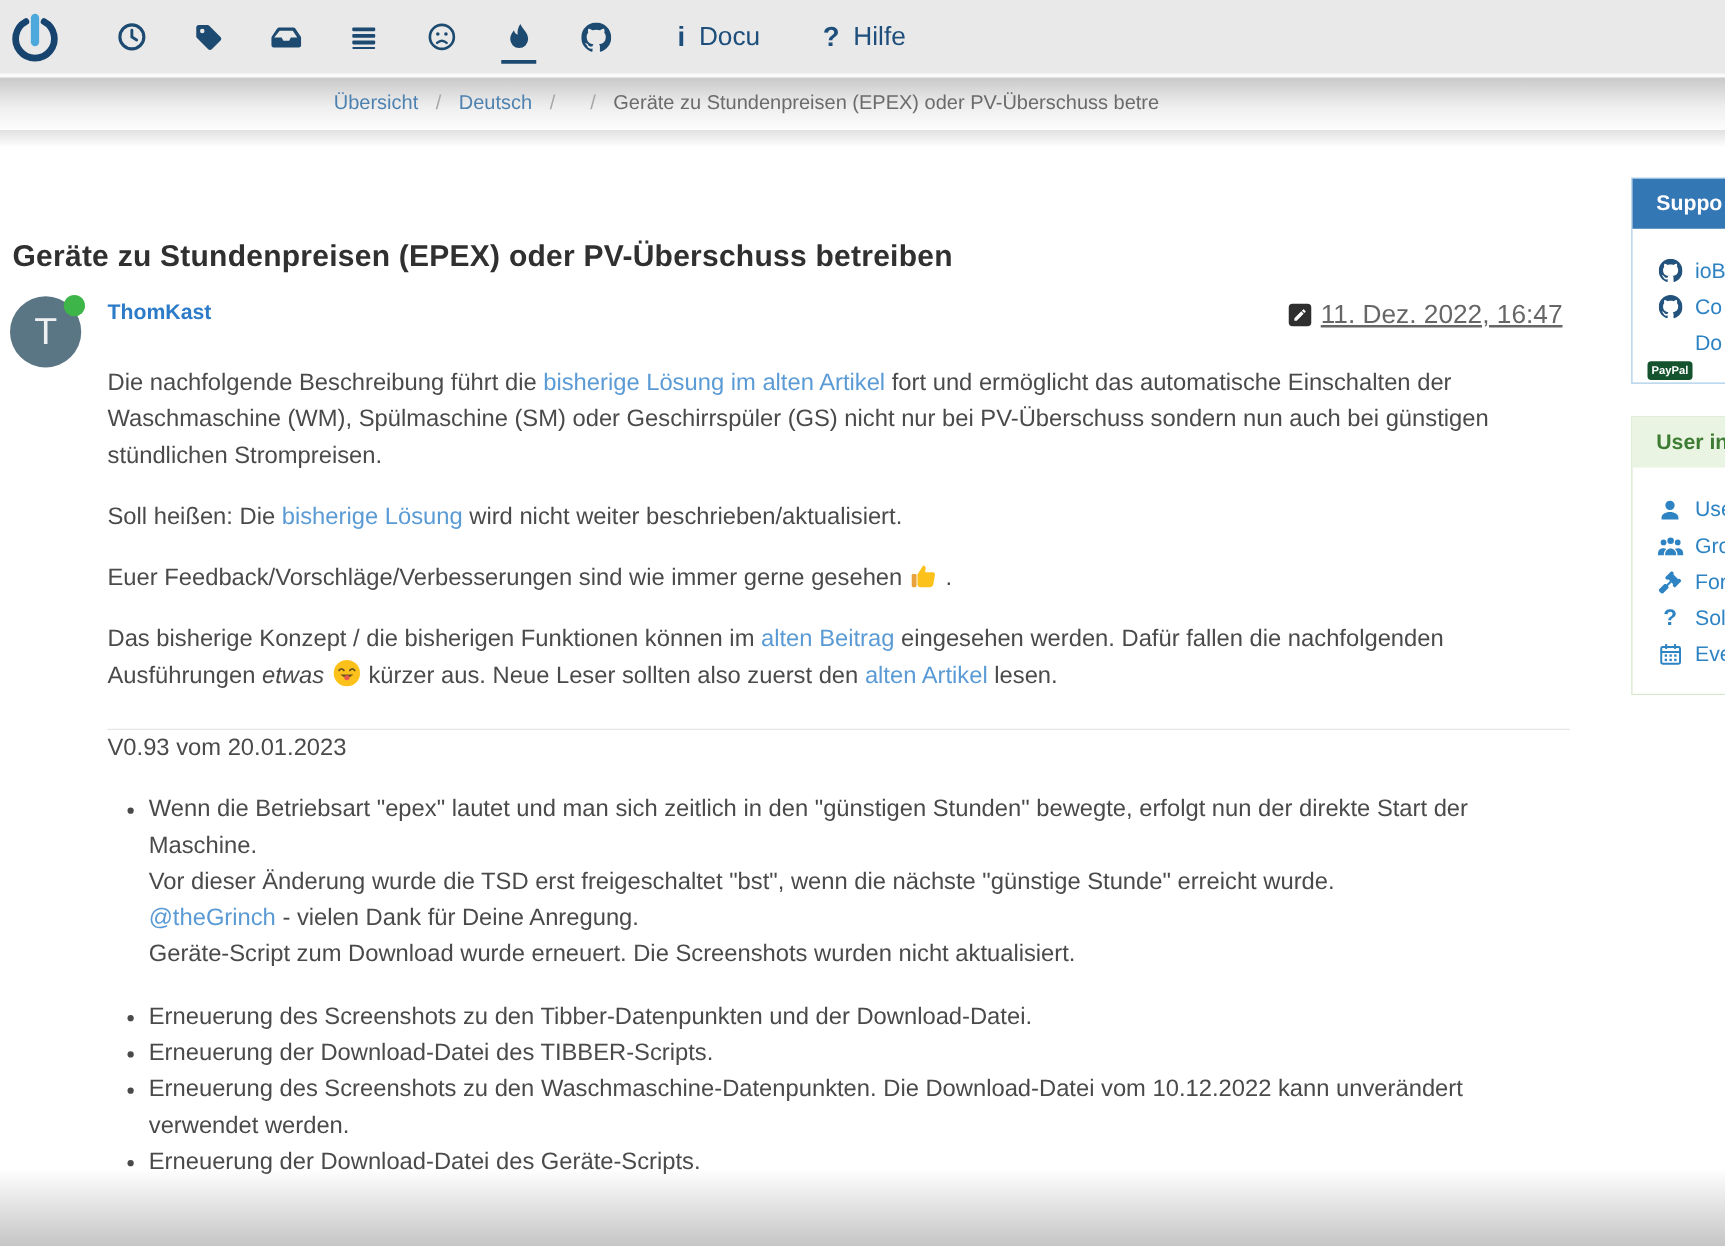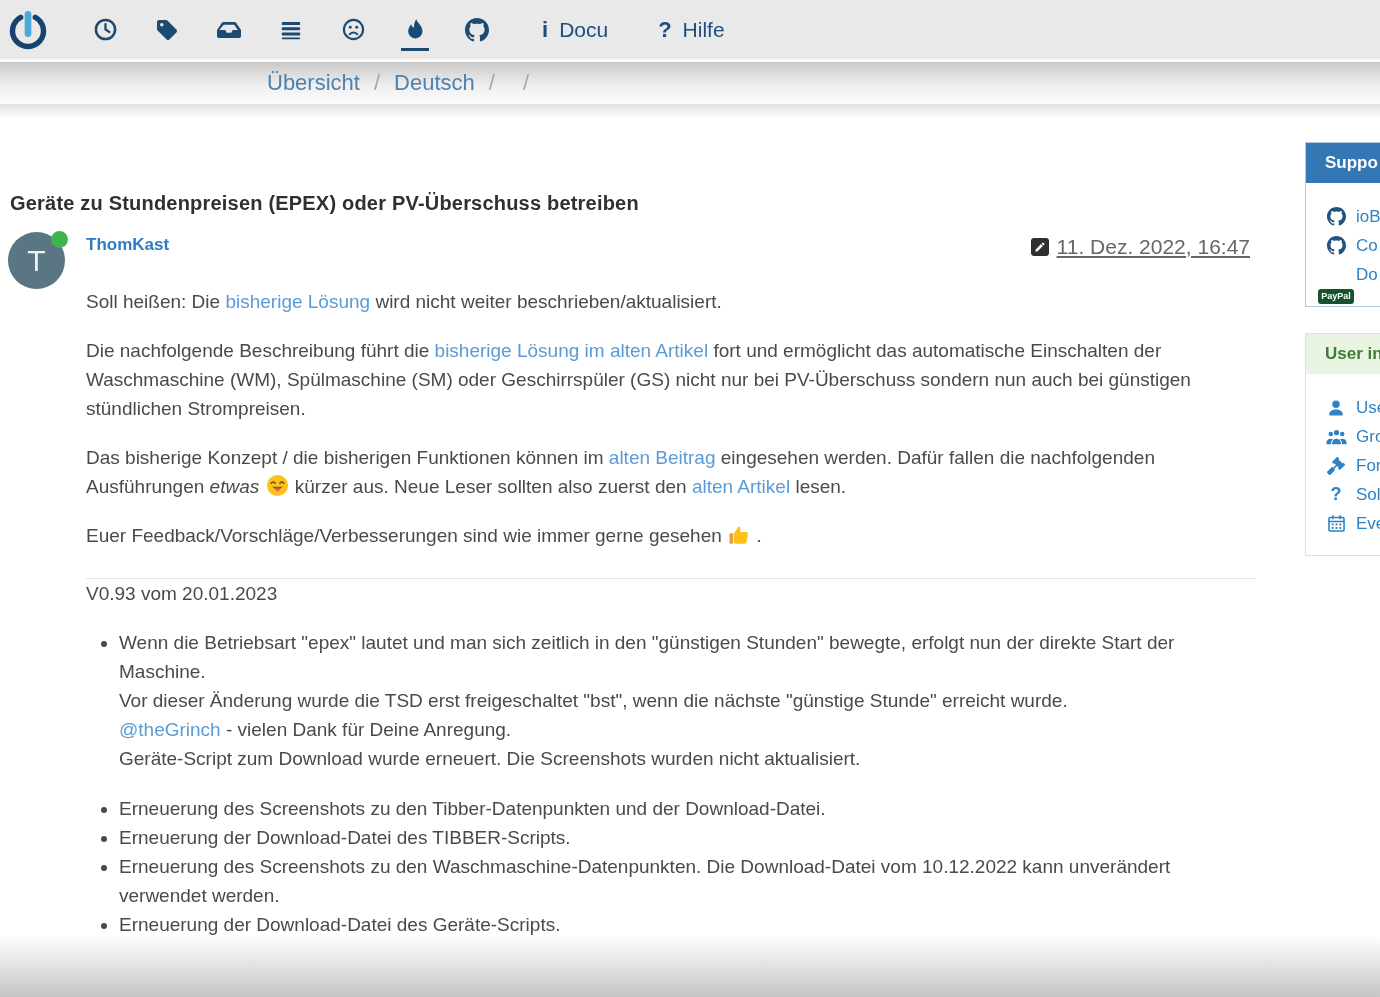--- a/index.html
+++ b/index.html
@@ -26,30 +26,30 @@
   .nav-text-item {
     display:flex; align-items:center; gap:11px; color:#1d4e7c;
     font-size:21px; margin:0 16px 0 34px; cursor:pointer;
   }
   .nav-text-item .glyph { font-weight:700; font-size:22px; }
   .nav-white-strip { height:3px; background:#fafafa; }
   
   .breadcrumb-bar {
     height:42px; background:linear-gradient(180deg,#c9c9c9 0%,#eeeeee 55%,#fdfdfd 100%);
     display:flex; align-items:center; padding-left:267px; white-space:nowrap;
-    overflow:hidden; font-size:22px;
+    overflow:hidden; font-size:16px;
   }
   .breadcrumb-bar a { color:#4d82b0; text-decoration:none; cursor:pointer; }
   .breadcrumb-sep { color:#a8a8a8; margin:0 14px; }
   .breadcrumb-current { color:#6b6b6b; }
   .breadcrumb-shadow { height:14px; background:linear-gradient(#e1e1e1,#ffffff); }
   
   .main { padding:0 130px 0 86px; }
   h1.post-title {
-    margin:74px 0 20px -76px; font-size:20px; font-weight:700; color:#303030;
+    margin:74px 0 20px -76px; font-size:24px; font-weight:700; color:#303030;
     letter-spacing:0.2px;
   }
   .post { position:relative; width:1164px; }
   .avatar {
     position:absolute; left:-78px; top:-3px; width:57px; height:57px;
     border-radius:50%; background:#5a7584; color:#eef0f1; display:flex;
     align-items:center; justify-content:center; font-size:30px; font-weight:300;
     cursor:pointer;
   }
   .avatar .online-dot {
@@ -162,20 +162,21 @@
   </div>
 </div>
 <div class="nav-white-strip"></div>
 
 <div class="breadcrumb-bar">
   <a href="#">Übersicht</a>
   <span class="breadcrumb-sep">/</span>
   <a href="#">Deutsch</a>
   <span class="breadcrumb-sep">/</span>
   <span class="breadcrumb-sep">/</span>
+  <span class="breadcrumb-current">Geräte zu Stundenpreisen (EPEX) oder PV-Überschuss betre</span>
 </div>
 <div class="breadcrumb-shadow"></div>
 
 <div class="main">
   <h1 class="post-title">Geräte zu Stundenpreisen (EPEX) oder PV-Überschuss betreiben</h1>
 
   <div class="post">
     <div class="avatar">
       <span>T</span>
       <span class="online-dot"></span>
@@ -187,37 +188,37 @@
         <span class="pencil-box">
           <svg width="12" height="12" viewBox="0 0 24 24">
               <path fill="#ffffff" d="M3 17.25 V21 h3.75 L17.81 9.94 l-3.75-3.75 L3 17.25 z M20.71 7.04 a1 1 0 0 0 0 -1.41 l-2.34-2.34 a1 1 0 0 0 -1.41 0 l-1.83 1.83 3.75 3.75 1.83-1.83 z"></path>
             </svg>
         </span>
         <span class="edited-text">11. Dez. 2022, 16:47</span>
       </span>
     </div>
 
     <div class="post-body">
+      <p><span>Die nachfolgende Beschreibung führt die </span><a href="#" class="post-link">bisherige Lösung im alten Artikel</a><span> fort und ermöglicht das automatische Einschalten der Waschmaschine (WM), Spülmaschine (SM) oder Geschirrspüler (GS) nicht nur bei PV-Überschuss sondern nun auch bei günstigen stündlichen Strompreisen.</span></p>
       <p><span>Soll heißen: Die </span><a href="#" class="post-link">bisherige Lösung</a><span> wird nicht weiter beschrieben/aktualisiert.</span></p>
-      <p><span>Die nachfolgende Beschreibung führt die </span><a href="#" class="post-link">bisherige Lösung im alten Artikel</a><span> fort und ermöglicht das automatische Einschalten der Waschmaschine (WM), Spülmaschine (SM) oder Geschirrspüler (GS) nicht nur bei PV-Überschuss sondern nun auch bei günstigen stündlichen Strompreisen.</span></p>
+      <p><span>Euer Feedback/Vorschläge/Verbesserungen sind wie immer gerne gesehen </span>
+  <svg class="emoji-inline" width="22" height="22" viewBox="0 0 24 24">
+    <rect x="1.5" y="10" width="4.2" height="11.5" rx="1.2" fill="#e8a33d"></rect>
+    <path d="M6.5 10.5 L11.4 2.6 C12.8 2.6 13.8 3.7 13.7 5.1 L13.2 8.6 H19.8 C21 8.6 22 9.6 21.8 10.8 L20.3 19.3 C20.1 20.5 19.1 21.5 17.8 21.5 H9 C7.6 21.5 6.5 20.4 6.5 19 Z" fill="#fcc21b"></path>
+  </svg>
+<span>.</span></p>
       <p><span>Das bisherige Konzept / die bisherigen Funktionen können im </span><a href="#" class="post-link">alten Beitrag</a><span> eingesehen werden. Dafür fallen die nachfolgenden Ausführungen </span><em>etwas</em><span> </span>
   <svg class="emoji-inline" width="23" height="23" viewBox="0 0 24 24">
     <circle cx="12" cy="12" r="11" fill="#fcc21b"></circle>
     <path d="M5.5 9.7 Q7.5 7.2 9.5 9.7" stroke="#6b5420" stroke-width="1.6" fill="none" stroke-linecap="round"></path>
     <path d="M14.5 9.7 Q16.5 7.2 18.5 9.7" stroke="#6b5420" stroke-width="1.6" fill="none" stroke-linecap="round"></path>
     <path d="M6.5 13.2 Q12 18.6 17.5 13.2 Z" fill="#6b5420"></path>
     <path d="M9.8 16.4 Q12 19.6 14.2 16.4 Q14.2 13.8 12 13.8 T9.8 16.4 Z" fill="#e8574f"></path>
   </svg>
 <span> kürzer aus. Neue Leser sollten also zuerst den </span><a href="#" class="post-link">alten Artikel</a><span> lesen.</span></p>
-      <p><span>Euer Feedback/Vorschläge/Verbesserungen sind wie immer gerne gesehen </span>
-  <svg class="emoji-inline" width="22" height="22" viewBox="0 0 24 24">
-    <rect x="1.5" y="10" width="4.2" height="11.5" rx="1.2" fill="#e8a33d"></rect>
-    <path d="M6.5 10.5 L11.4 2.6 C12.8 2.6 13.8 3.7 13.7 5.1 L13.2 8.6 H19.8 C21 8.6 22 9.6 21.8 10.8 L20.3 19.3 C20.1 20.5 19.1 21.5 17.8 21.5 H9 C7.6 21.5 6.5 20.4 6.5 19 Z" fill="#fcc21b"></path>
-  </svg>
-<span>.</span></p>
 
       <hr class="post-divider">
 
       <p class="section-heading">V0.93 vom 20.01.2023</p>
       <ul>
         <li><span>Wenn die Betriebsart "epex" lautet und man sich zeitlich in den "günstigen Stunden" bewegte, erfolgt nun der direkte Start der Maschine.</span><br><span>Vor dieser Änderung wurde die TSD erst freigeschaltet "bst", wenn die nächste "günstige Stunde" erreicht wurde.</span><br><a href="#" class="post-link">@theGrinch</a><span> - vielen Dank für Deine Anregung.</span><br><span>Geräte-Script zum Download wurde erneuert. Die Screenshots wurden nicht aktualisiert.</span></li>
       </ul>
 
       <ul>
         <li><span>Erneuerung des Screenshots zu den Tibber-Datenpunkten und der Download-Datei.</span></li>

